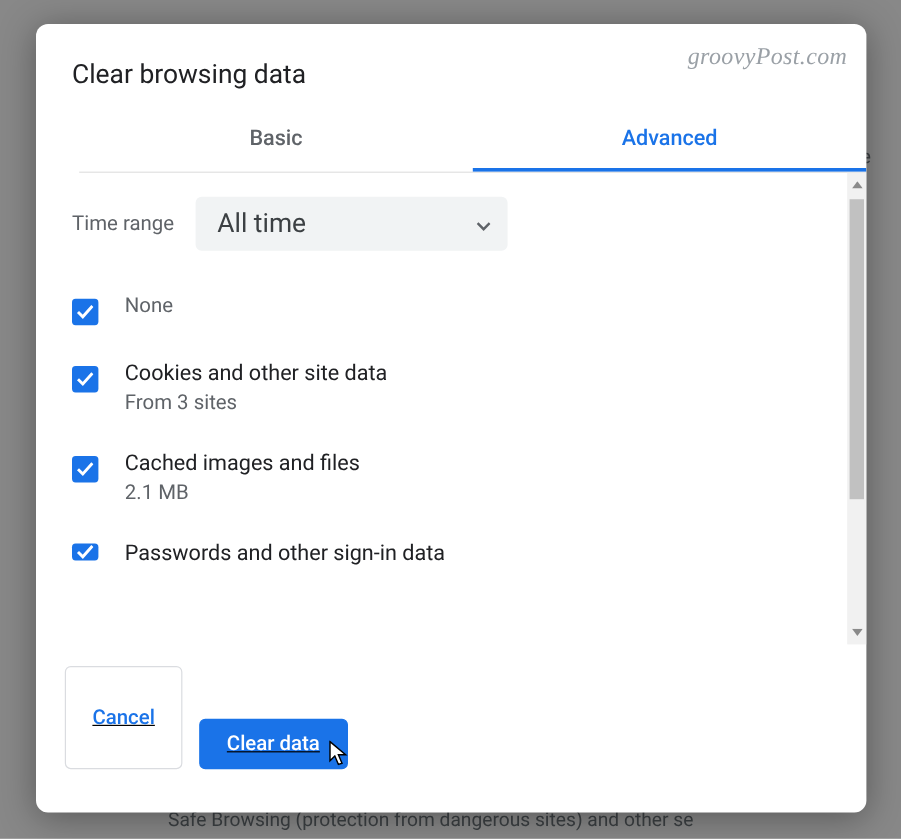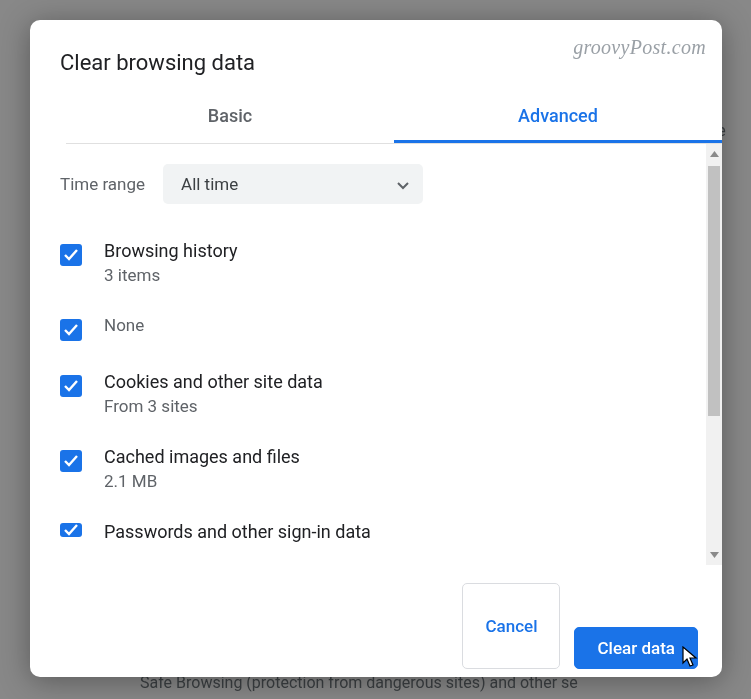--- a/index.html
+++ b/index.html
@@ -123,21 +123,21 @@
   .select {
     display: flex;
     align-items: center;
     justify-content: space-between;
     background: #f1f3f4;
     border-radius: 5px;
     padding: 10px 14px 10px 18px;
     width: 260px;
     cursor: pointer;
     color: #3c4043;
-    font-size: 17px;
+    font-size: 22px;
   }
   .select .caret { color: #5f6368; }
 
   .list-item {
     display: flex;
     align-items: flex-start;
     gap: 22px;
     padding: 10px 0 20px 0;
   }
   .checkbox {
@@ -155,23 +155,24 @@
   .checkbox svg { display: block; }
   .item-text { display: flex; flex-direction: column; gap: 4px; }
   .item-title { color: #202124; font-size: 18px; }
   .item-sub { color: #5f6368; font-size: 17px; }
 
   .list-item.cut { padding-bottom: 0; }
   .list-item.cut .checkbox { margin-top: 2px; height: 14px; overflow: hidden; align-items: flex-start; padding-top:1px;}
 
   .footer {
     display: flex;
-    justify-content: flex-end;
+    justify-content: flex-start;
     gap: 14px;
-    padding: 18px 24px 8px 24px;
+    padding: 18px 24px 36px 24px;
+    text-decoration: underline;
   }
   .btn {
     font-size: 17px;
     font-weight: 500;
     padding: 10px 22px;
     border-radius: 5px;
     cursor: pointer;
     user-select: none;
     display: inline-flex;
     align-items: center;
@@ -219,31 +220,20 @@
         <div class="select">
           <span>All time</span>
           <span class="caret">
             <svg width="12" height="8" viewBox="0 0 12 8">
                 <path d="M1 1l5 5 5-5" fill="none" stroke="#5f6368" stroke-width="2"></path>
               </svg>
           </span>
         </div>
       </div>
 
-      <div class="list-item">
-        <div class="checkbox">
-          <svg width="14" height="12" viewBox="0 0 14 12">
-              <path d="M1 6l4 4 8-9" fill="none" stroke="#fff" stroke-width="2.4"></path>
-            </svg>
-        </div>
-        <div class="item-text">
-          <span class="item-title">Browsing history</span>
-          <span class="item-sub">3 items</span>
-        </div>
-      </div>
 
       <div class="list-item">
         <div class="checkbox">
           <svg width="14" height="12" viewBox="0 0 14 12">
               <path d="M1 6l4 4 8-9" fill="none" stroke="#fff" stroke-width="2.4"></path>
             </svg>
         </div>
         <div class="item-text">
           <span class="item-sub">None</span>
         </div>

